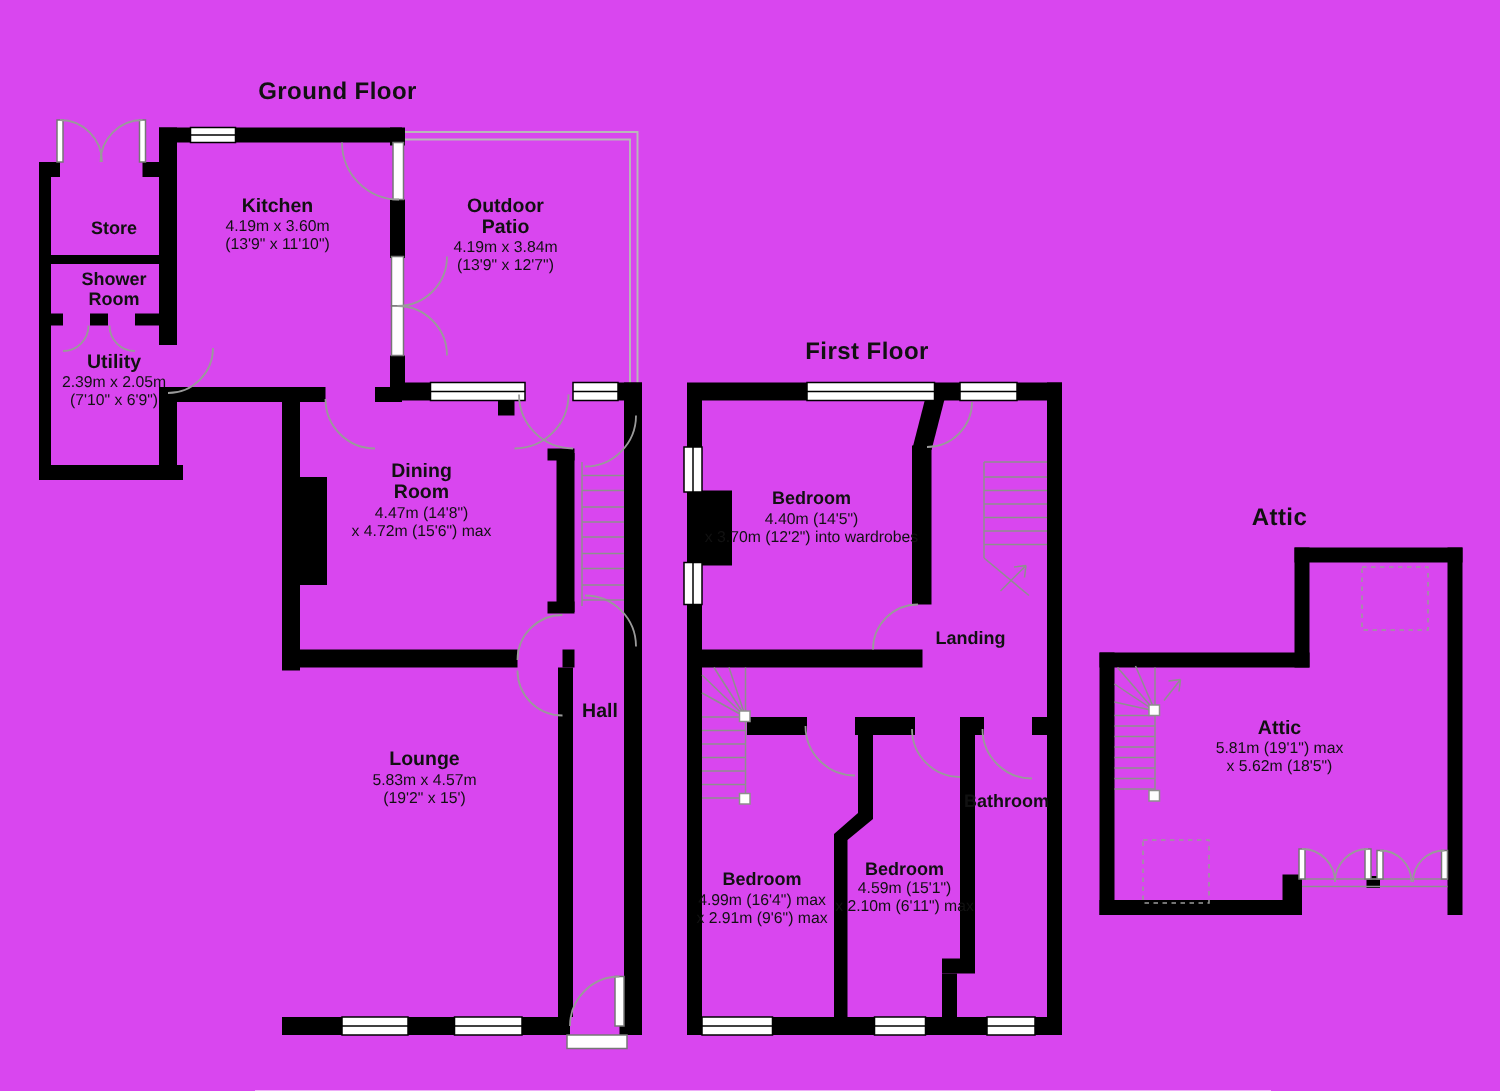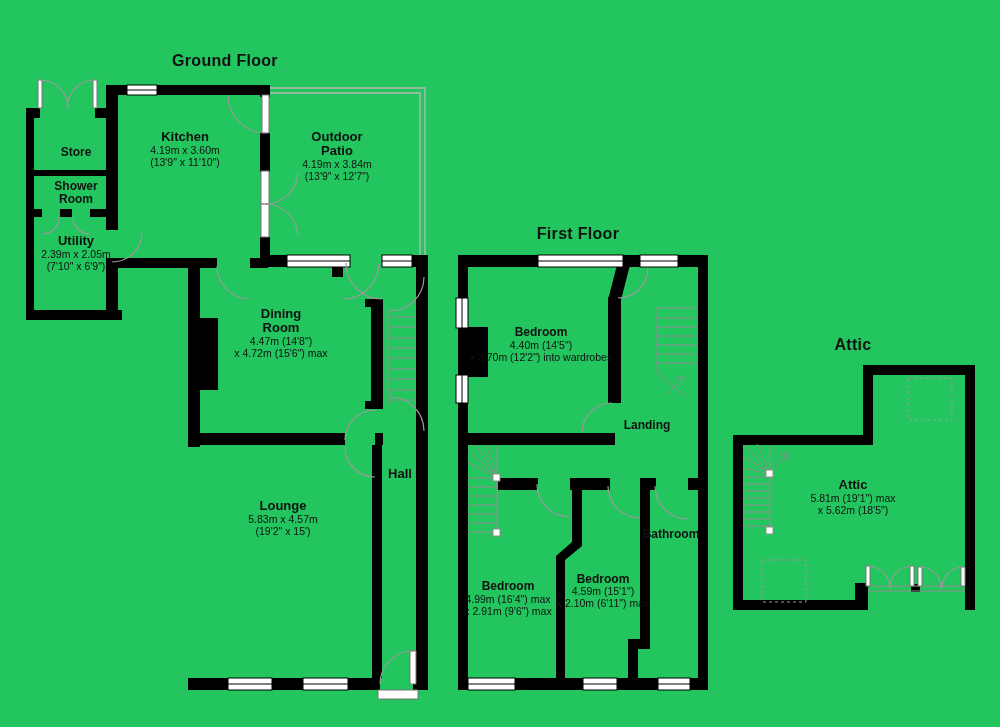--- a/index.html
+++ b/index.html
@@ -1,16 +1,16 @@
 <!DOCTYPE html>
 <html><head>
 <meta charset="utf-8">
 <style>
   html,body{margin:0;padding:0;background:#fff;}
-  .canvas{position:relative;width:1000px;height:727px;background:#22c55e;overflow:hidden;}
+  .canvas{position:relative;width:1000px;height:727px;background:#d946ef;overflow:hidden;}
   svg text{font-family:"Liberation Sans",sans-serif;fill:#111;text-anchor:middle;}
   .floor-title{font-size:16px;font-weight:700;letter-spacing:.3px;}
   .room-name{font-size:13px;font-weight:700;}
   .room-name-sm{font-size:12px;font-weight:700;}
   .dims{font-size:10.5px;}
   .wall rect,.wall polygon{fill:#000;}
   .win rect{fill:#fff;stroke:#000;stroke-width:1;}
   .win line{stroke:#000;stroke-width:1;}
   .arc path{fill:none;stroke:#9a9a9a;stroke-width:1.2;}
   .leaf rect{fill:#fff;stroke:#777;stroke-width:1;}

